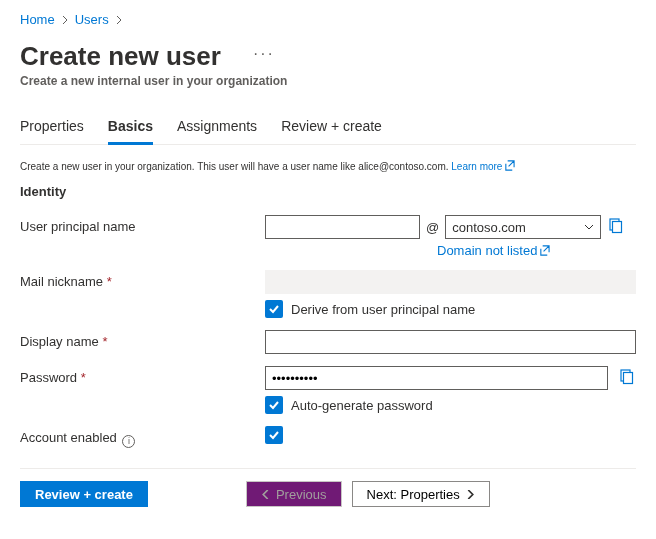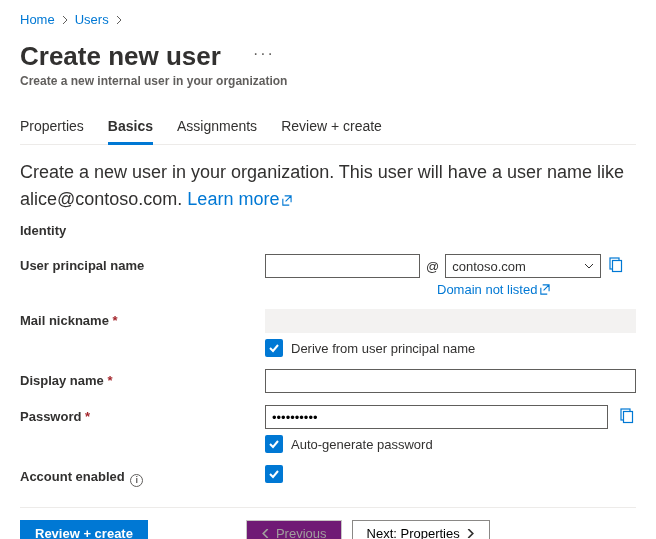--- a/index.html
+++ b/index.html
@@ -8,26 +8,26 @@
 .breadcrumb { display: flex; align-items: center; gap: 6px; padding: 4px 0 8px 0; font-size: 13px; }
 .breadcrumb span.sep svg { width: 8px; height: 8px; display: block; }
 h1 { font-size: 26px; font-weight: 600; margin-top: 6px; display: inline-block; }
 .title-row { display: flex; align-items: center; gap: 32px; }
 .subtitle { font-size: 12px; color: #605e5c; margin-top: 2px; font-weight: bold; }
 .more-dots { font-size: 16px; color: #605e5c; cursor: pointer; letter-spacing: 2px; }
 .tabs { display: flex; gap: 24px; margin-top: 24px; font-size: 14px; }
 .tab { padding: 6px 0 8px 0; cursor: pointer; color: #323130; }
 .tab.active { font-weight: 600; border-bottom: 3px solid #0078d4; }
 .tab-sep { height: 1px; background: #edebe9; margin-top: -1px; margin-bottom: 14px; }
-.intro { font-size: 18px; line-height: 1.5; }
+.intro { font-size: 10px; line-height: 1.5; }
 .ext-icon { display: inline-block; width: 11px; height: 11px; vertical-align: -1px; margin-left: 2px; }
 .ext-icon svg { width: 11px; height: 11px; display: block; }
 .section-title { font-weight: 600; font-size: 13px; margin-top: 10px; margin-bottom: 16px; }
 .form-row { display: flex; align-items: flex-start; margin-bottom: 12px; }
-.form-label { width: 245px; padding-top: 4px; font-size: 13px; font-weight: bold; }
+.form-label { width: 245px; padding-top: 4px; font-size: 13px; }
 .req { color: #a4262c; }
 .info-icon { display: inline-block; width: 13px; height: 13px; border: 1px solid #605e5c; border-radius: 50%; font-size: 9px; line-height: 11px; text-align: center; color: #605e5c; vertical-align: -2px; margin-left: 2px; }
 .form-control { flex: 1; }
 input.txt, .select-box { border: 1px solid #605e5c; height: 24px; font-size: 13px; padding: 0 6px; background: #fff; }
 .upn-row { display: flex; align-items: center; gap: 6px; }
 .upn-row input.txt { width: 155px; }
 .at { font-size: 13px; }
 .select-box { width: 156px; display: flex; align-items: center; justify-content: space-between; cursor: pointer; }
 .chev svg { width: 10px; height: 10px; display: block; }
 .copy-btn { width: 18px; height: 18px; cursor: pointer; color: #0078d4; }

